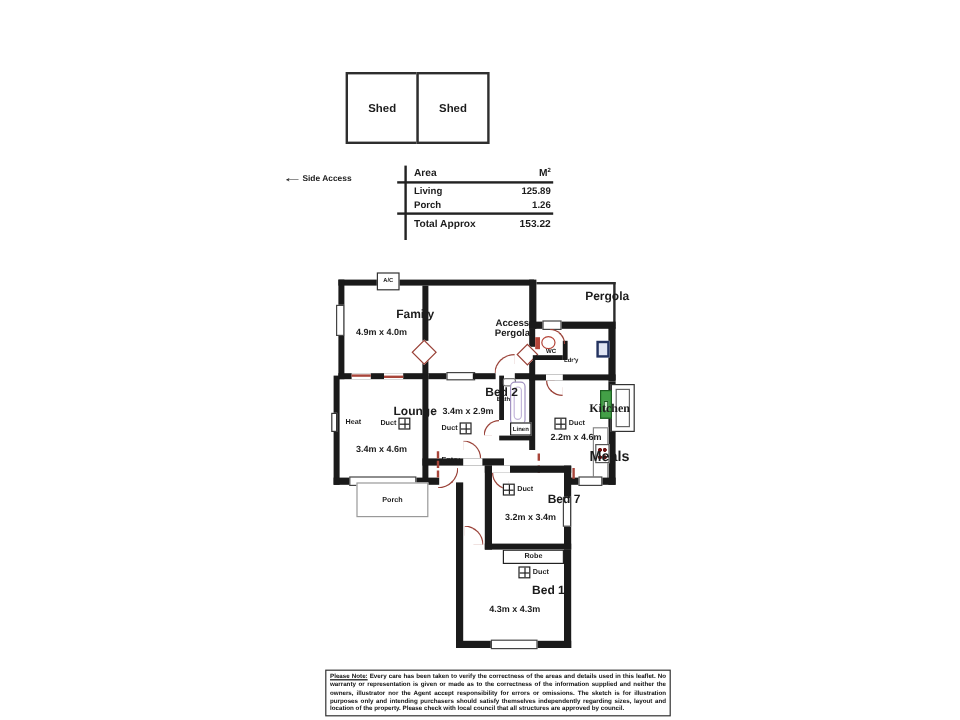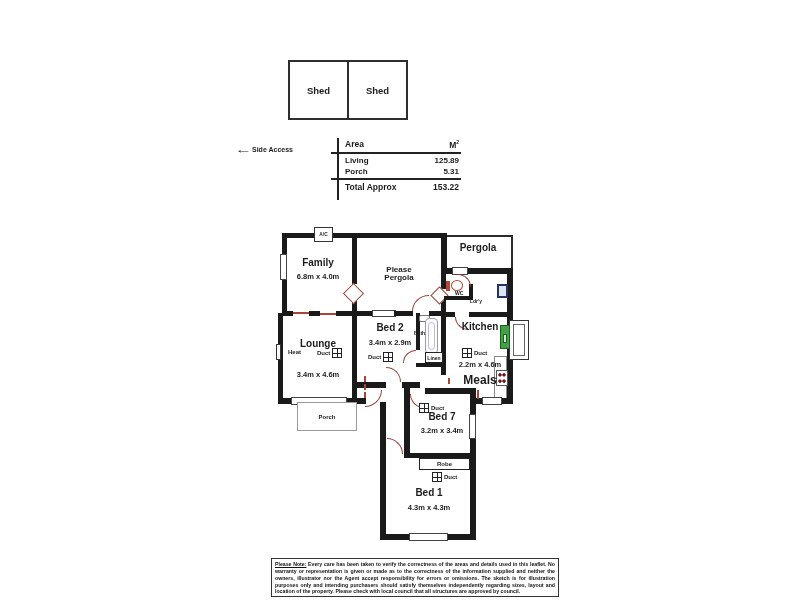--- a/index.html
+++ b/index.html
@@ -36,21 +36,21 @@
   .arc{position:absolute;box-sizing:border-box;border:0 solid #9a4238;}
   .arc.tl{border-top-width:1.3px;border-left-width:1.3px;border-top-left-radius:100% 100%;}
   .arc.tr{border-top-width:1.3px;border-right-width:1.3px;border-top-right-radius:100% 100%;}
   .arc.bl{border-bottom-width:1.3px;border-left-width:1.3px;border-bottom-left-radius:100% 100%;}
   .arc.br{border-bottom-width:1.3px;border-right-width:1.3px;border-bottom-right-radius:100% 100%;}
   .diamond{position:absolute;border:1.2px solid #9a4238;background:#fff;transform:rotate(45deg);box-sizing:border-box;}
   .dash{position:absolute;width:0;border-left:2px dashed #a8453a;}
   .thinbox{position:absolute;border:1px solid #999;box-sizing:border-box;background:#fff;}
   .blackbox{position:absolute;border:1.3px solid #222;box-sizing:border-box;background:#fff;
             display:flex;align-items:center;justify-content:center;font-size:6px;font-weight:bold;}
-  .rname{position:absolute;font-size:10px;font-weight:bold;text-align:center;line-height:1.05;}
+  .rname{position:absolute;font-size:10px;font-weight:bold;text-align:center;line-height:1.05;padding-left:28px;}
   .rdims{position:absolute;font-size:7.5px;font-weight:bold;text-align:center;white-space:nowrap;}
   .tiny{position:absolute;font-size:6px;font-weight:bold;}
   .micro{position:absolute;font-size:5px;font-weight:bold;}
   .duct{position:absolute;display:flex;align-items:center;gap:2px;font-size:6px;font-weight:bold;}
   .ducticon{width:8px;height:8px;border:1px solid #222;position:relative;background:#fff;flex:0 0 auto;}
   .ducticon::before{content:"";position:absolute;left:50%;top:0;bottom:0;width:1px;background:#222;}
   .ducticon::after{content:"";position:absolute;top:50%;left:0;right:0;height:1px;background:#222;}
   
   .acbox{position:absolute;border:1px solid #333;background:#fff;display:flex;align-items:center;justify-content:center;
          font-size:4.8px;font-weight:bold;}
@@ -102,21 +102,21 @@
       <span>Area</span>
       <span class="at-val"><span>M</span><sup>2</sup></span>
     </div>
     <div class="at-rule"></div>
     <div class="at-row">
       <span>Living</span>
       <span class="at-val">125.89</span>
     </div>
     <div class="at-row">
       <span>Porch</span>
-      <span class="at-val">5.31</span>
+      <span class="at-val">1.26</span>
     </div>
     <div class="at-rule"></div>
     <div class="at-row at-total">
       <span>Total Approx</span>
       <span class="at-val">153.22</span>
     </div>
   </div>
 
   <div class="abs" style="left:0;top:0;width:800px;height:600px;">
 
@@ -204,24 +204,24 @@
 
     <div class="wall" style="left:470px;top:458px;width:6px;height:82px;"></div>
     <div class="wall" style="left:380px;top:534px;width:96px;height:6px;"></div>
     <div class="win" style="left:409px;top:533px;width:39px;height:8px;"></div>
 
     <div class="acbox" style="left:314px;top:227px;width:17px;height:13px;">
       <span>A/C</span>
     </div>
 
     <div class="rname" style="left:284px;top:258px;width:68px;">Family</div>
-    <div class="rdims" style="left:284px;top:272px;width:68px;">6.8m x 4.0m</div>
+    <div class="rdims" style="left:284px;top:272px;width:68px;">4.9m x 4.0m</div>
 
     <div class="rname" style="left:370px;top:266px;width:58px;font-size:8px;">
-      <span>Please</span><br>
+      <span>Access</span><br>
       <span>Pergola</span>
     </div>
 
     <div class="rname" style="left:448px;top:243px;width:60px;">Pergola</div>
 
     <div class="rname" style="left:286px;top:339px;width:64px;">Lounge</div>
     <div class="tiny" style="left:288px;top:349px;">Heat</div>
     <div class="duct" style="left:317px;top:348px;">
       <span>Duct</span>
       <span class="ducticon"></span>
@@ -232,21 +232,21 @@
     <div class="rdims" style="left:358px;top:338px;width:64px;">3.4m x 2.9m</div>
     <div class="duct" style="left:368px;top:352px;">
       <span>Duct</span>
       <span class="ducticon"></span>
     </div>
 
     <div class="micro" style="left:414px;top:330px;width:20px;">Bath</div>
     <div class="micro" style="left:455px;top:290px;color:#111;">WC</div>
     <div class="micro" style="left:470px;top:298px;">Ldr'y</div>
 
-    <div class="rname" style="left:452px;top:322px;width:56px;">Kitchen</div>
+    <div class="rname" style="left:452px;top:336px;width:56px;font-family:Liberation Serif, serif;">Kitchen</div>
     <div class="duct" style="left:462px;top:348px;">
       <span class="ducticon"></span>
       <span>Duct</span>
     </div>
     <div class="rdims" style="left:448px;top:360px;width:64px;">2.2m x 4.6m</div>
     <div class="rname" style="left:452px;top:374px;width:56px;font-size:12px;">Meals</div>
 
     <div class="tiny" style="left:368px;top:381px;">Entry</div>
     <div class="tiny" style="left:297px;top:414px;width:60px;text-align:center;">Porch</div>
 

